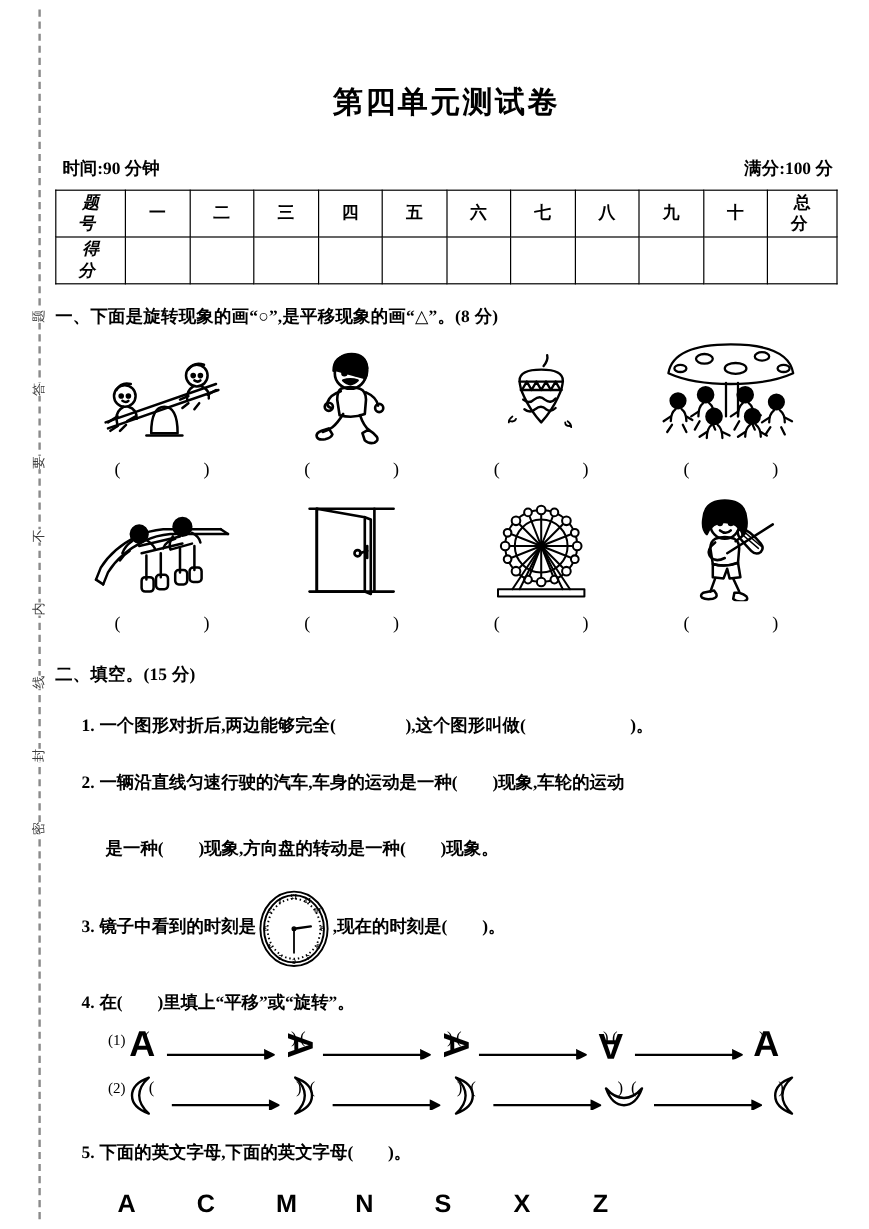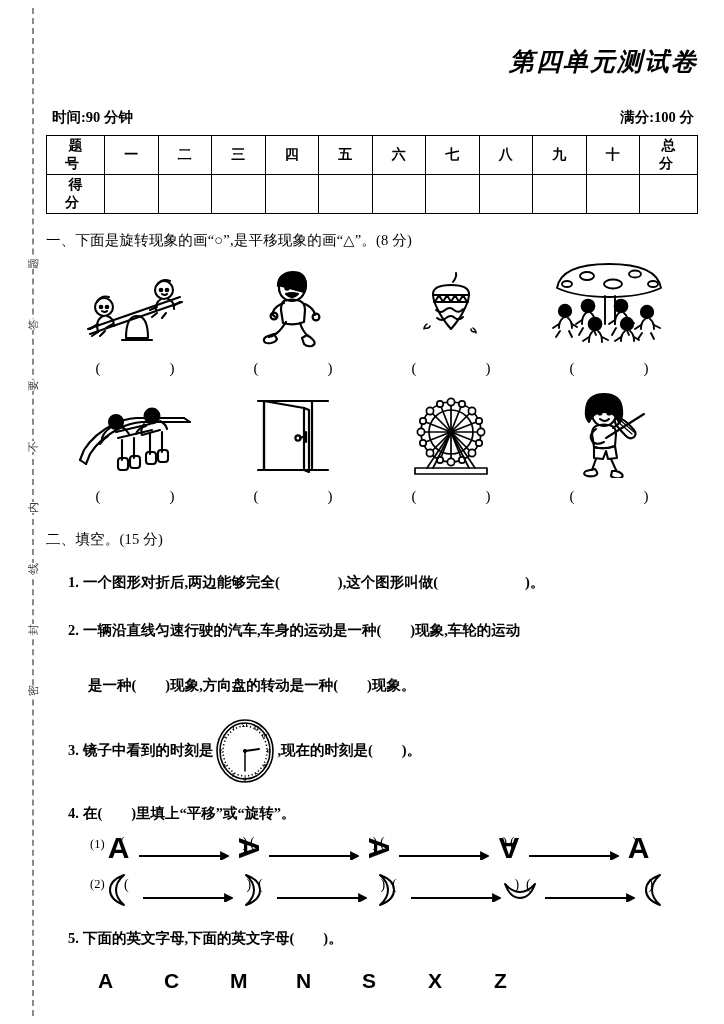--- a/index.html
+++ b/index.html
@@ -49,27 +49,26 @@
     padding: 3px 0;
   }
 
   
   #page {
     position: absolute;
     left: 46px; right: 26px; top: 0; bottom: 0;
   }
 
   .title {
-    text-align: right;
+    text-align: center;
     font-size: 25px;
     font-weight: bold;
     letter-spacing: 2px;
-    margin-top: 45px;
+    margin-top: 68px;
     font-family: "DejaVu Serif", "Liberation Serif", serif;
-    font-style: italic;
   }
 
   .meta-row {
     display: flex;
     justify-content: space-between;
     align-items: flex-end;
     margin-top: 30px;
     font-size: 14.5px;
     font-weight: bold;
     padding: 0 4px 0 6px;
@@ -88,33 +87,34 @@
     text-align: center;
     vertical-align: middle;
     font-size: 14px;
     font-weight: bold;
     font-family: "DejaVu Serif", "Liberation Serif", serif;
   }
   table.score-table td.hdr-label {
     width: 58px;
     letter-spacing: 7px;
     text-indent: 7px;
+    font-style: italic;
   }
   table.score-table td.total {
     width: 58px;
     letter-spacing: 5px;
     text-indent: 5px;
     margin-top: 28px;
   }
   table.score-table tr.blank td { border-top: 1px solid #ec4899; }
 
   
   .sec-head {
     font-size: 14.5px;
-    font-weight: normal;
+    font-weight: bold;
     margin-top: 17px;
     letter-spacing: 0.2px;
   }
   .q {
     font-size: 14.5px;
     font-weight: bold;
     margin-top: 20px;
     line-height: 1.9;
     padding-left: 22px;
   }

